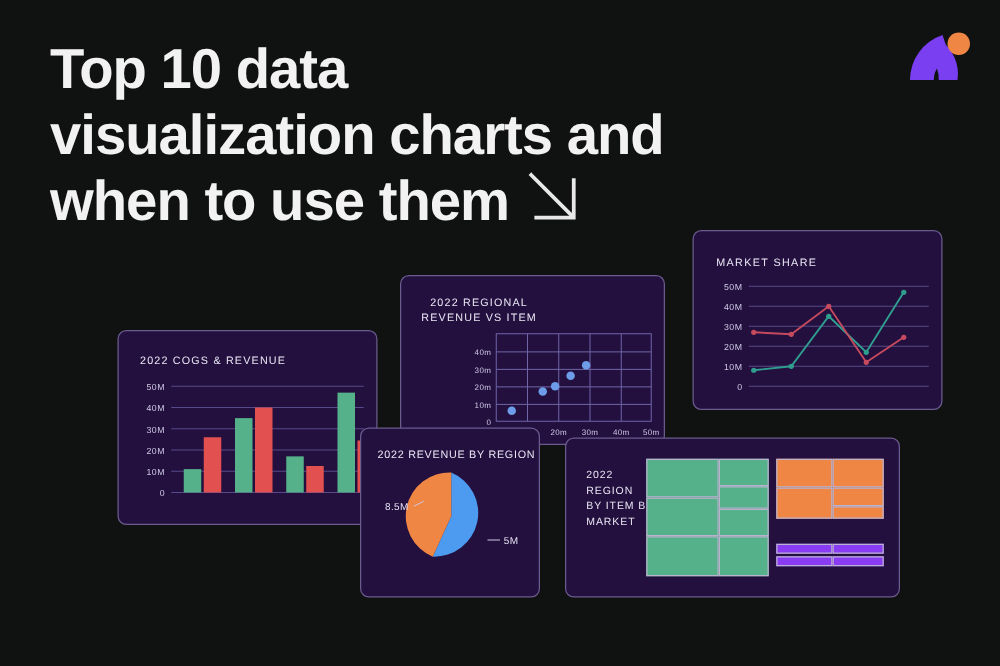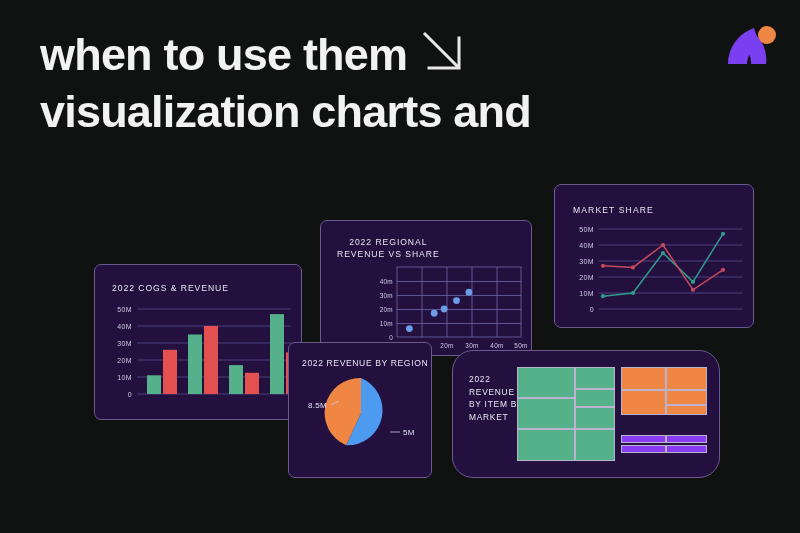--- a/index.html
+++ b/index.html
@@ -42,21 +42,21 @@
   .axis-lbl { fill: #cfc9e4; font-size: 7px; font-family: "Liberation Sans", sans-serif; letter-spacing: .4px; }
   .axis-lbl-sm { fill: #cfc9e4; font-size: 6.4px; font-family: "Liberation Sans", sans-serif; letter-spacing: .3px; }
   .gridline { stroke: #6f66a8; stroke-width: .8; }
   .gridline-dim { stroke: #5d5492; stroke-width: .7; }
 
   
   #card-bar     { left: 94px;  top: 264px; width: 208px; height: 156px; z-index: 1; padding-left: 20px; }
   #card-scatter { left: 320px; top: 220px; width: 212px; height: 136px; z-index: 2; text-align: center; }
   #card-line    { left: 554px; top: 184px; width: 200px; height: 144px; z-index: 1; text-decoration: underline; }
   #card-pie     { left: 288px; top: 342px; width: 144px; height: 136px; z-index: 4; }
-  #card-tree    { left: 452px; top: 350px; width: 268px; height: 128px; z-index: 3; border-radius: 21px; }
+  #card-tree    { left: 452px; top: 350px; width: 268px; height: 128px; z-index: 3; }
 
   
   #pie-svg { position: absolute; left: 0; top: 0; }
   .pie-lbl { fill: #e6e2f2; font-size: 8px; font-family: "Liberation Sans", sans-serif; letter-spacing: .3px; }
   .leader { stroke: #cdc7e2; stroke-width: .8; fill: none; }
 
   
   #tree-title {
     position: absolute; left: 16px; top: 22px; width: 62px;
     color: #e9e6f3; font-size: 8.4px; letter-spacing: .75px; line-height: 12.5px;
@@ -66,25 +66,26 @@
   .tile.g { background: #55b189; }
   .tile.o { background: #ef8644; }
   .tile.p { background: #8a3bf4; }
 </style>
 </head>
 <body>
 
 <div id="stage">
 
   <div id="headline">
+    <span class="ln">Top 10 data</span>
+    <span class="ln">visualization charts and</span>
     <span class="ln"><span>when to use them</span><span id="arrow-wrap"><svg width="44" height="44" viewBox="0 0 44 44">
             <path d="M4 4 L36 36" stroke="#e8e8e8" stroke-width="3" stroke-linecap="square" fill="none"></path>
             <path d="M38 8 L38 38 L8 38" stroke="#e8e8e8" stroke-width="3" fill="none" stroke-linecap="square"></path>
           </svg></span></span>
-    <span class="ln">visualization charts and</span>
   </div>
 
   <div id="logo">
     <svg width="56" height="46" viewBox="0 0 56 46">
       <path d="M6 44 A38 38 0 0 1 32 8 L38 26 A19 19 0 0 0 25 44 Z" fill="#7b3ff2"></path>
       <path d="M30 12 A33 33 0 0 1 44 44 L29 44 A19 19 0 0 0 22 28 Z" fill="#7b3ff2"></path>
       <circle cx="45" cy="15" r="9" fill="#ef8644"></circle>
     </svg>
   </div>
 
@@ -116,21 +117,21 @@
       <rect x="150" y="71.8" width="14" height="21.2" fill="#e2504f"></rect>
 
       <rect x="175" y="13.1" width="14" height="79.9" fill="#55b189"></rect>
       <rect x="191" y="51.4" width="14" height="41.6" fill="#e2504f"></rect>
     </svg>
   </div>
 
   <div class="card" id="card-scatter">
     <div style="position:absolute;left:16px;top:15px;">
       <div class="card-title">2022 REGIONAL</div>
-      <div class="card-title">REVENUE VS SHARE</div>
+      <div class="card-title">REVENUE VS ITEM</div>
     </div>
     <svg width="212" height="90" style="position:absolute;left:0;top:42px;">
 
       <rect x="76" y="4" width="124" height="70" fill="none" stroke="#6f66a8" stroke-width=".8"></rect>
 
       <line class="gridline" x1="101" y1="4" x2="101" y2="74"></line>
       <line class="gridline" x1="126" y1="4" x2="126" y2="74"></line>
       <line class="gridline" x1="151" y1="4" x2="151" y2="74"></line>
       <line class="gridline" x1="176" y1="4" x2="176" y2="74"></line>
 
@@ -203,21 +204,21 @@
       <path class="leader" d="M42 62 L50 58"></path>
       <text class="pie-lbl" x="38" y="65" text-anchor="end">8.5M</text>
       <path class="leader" d="M101 89 L111 89"></path>
       <text class="pie-lbl" x="114" y="92" text-anchor="start">5M</text>
     </svg>
   </div>
 
   <div class="card" id="card-tree">
     <div id="tree-title">
       <div>2022</div>
-      <div>REVENUE</div>
+      <div>REGION</div>
       <div>BY ITEM BY</div>
       <div>MARKET</div>
     </div>
     <div id="tree-grid">
 
       <div class="tile g" style="left:0;   top:0;   width:58px; height:31px;"></div>
       <div class="tile g" style="left:0;   top:31px;width:58px; height:31px;"></div>
       <div class="tile g" style="left:0;   top:62px;width:58px; height:32px;"></div>
       <div class="tile g" style="left:58px;top:0;   width:40px; height:22px;"></div>
       <div class="tile g" style="left:58px;top:22px;width:40px; height:18px;"></div>

